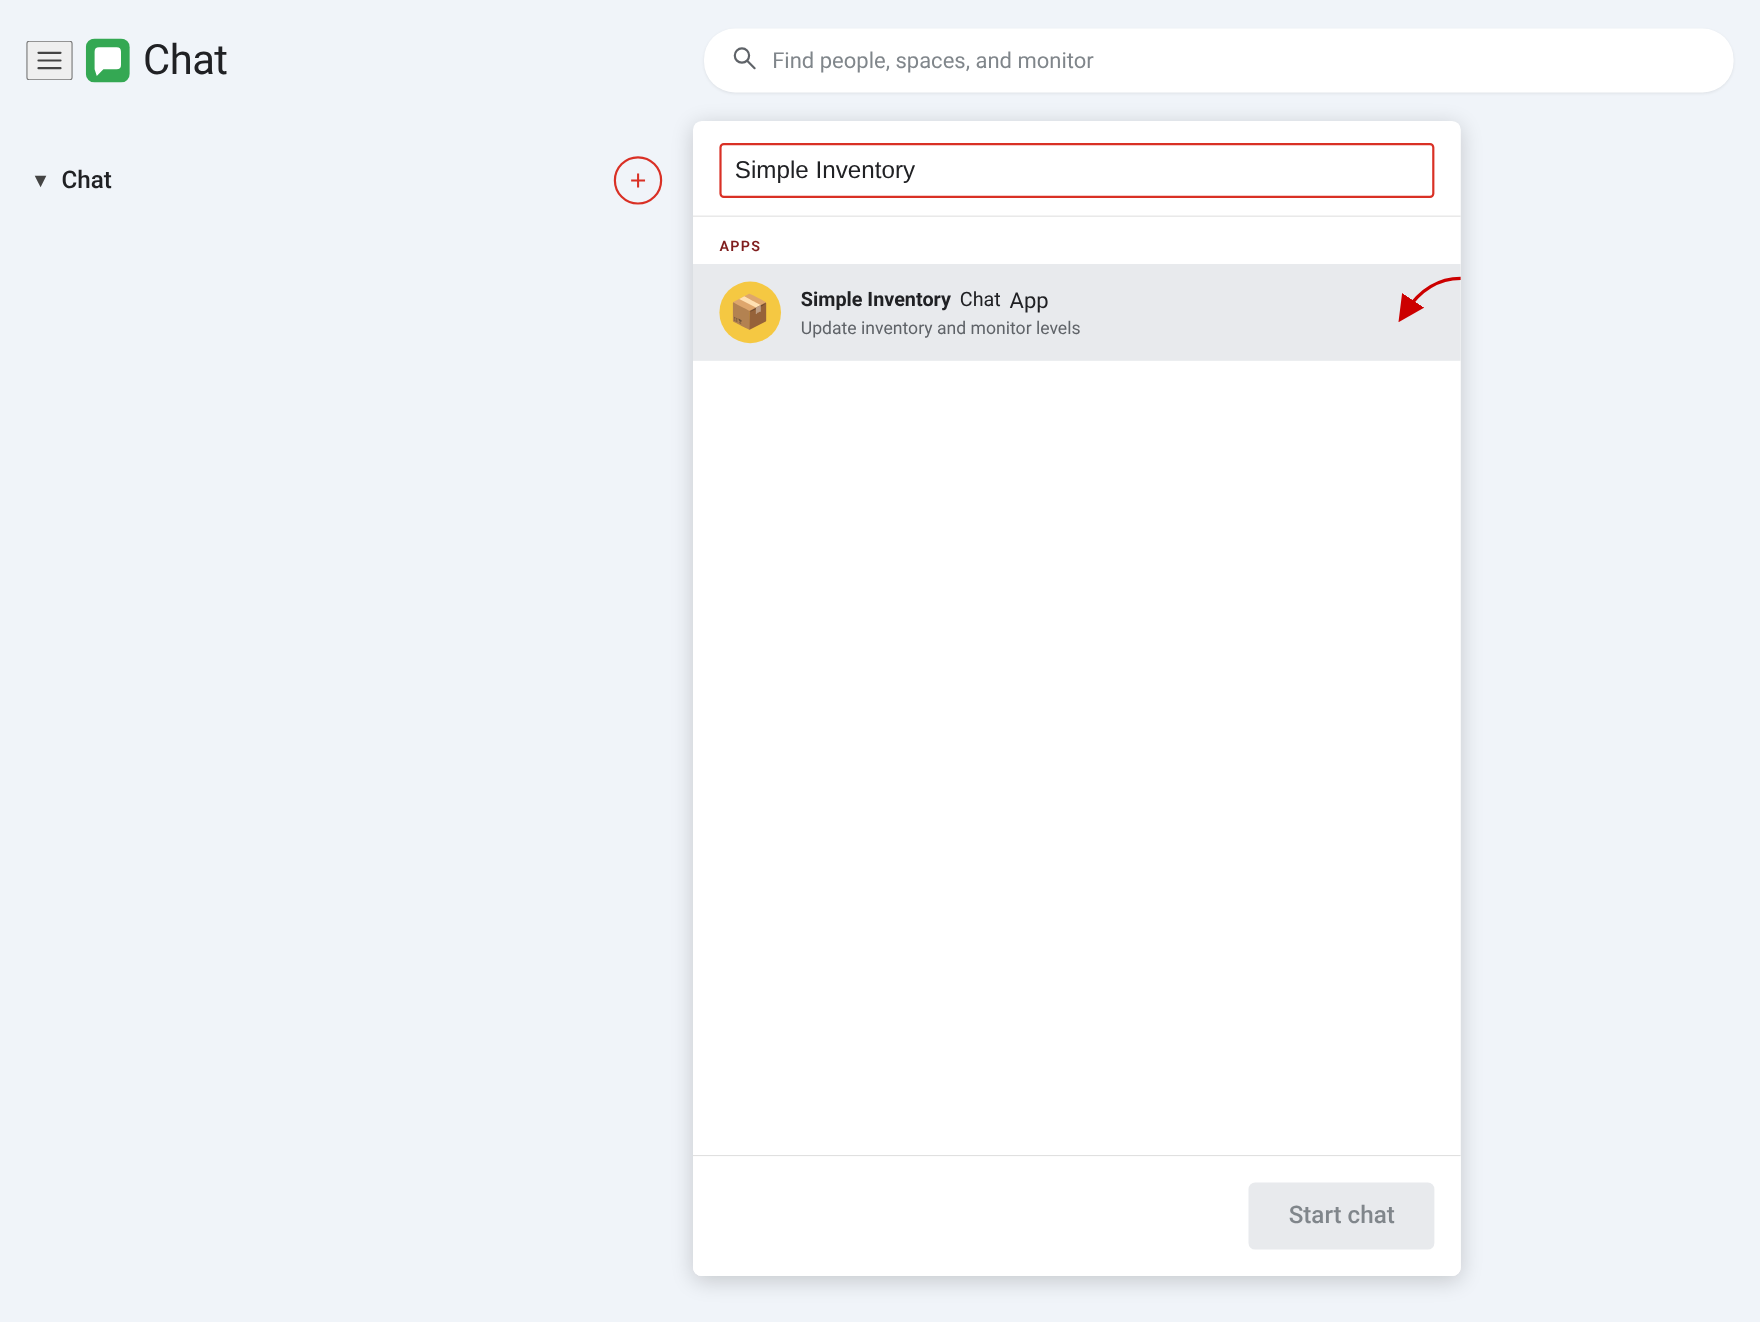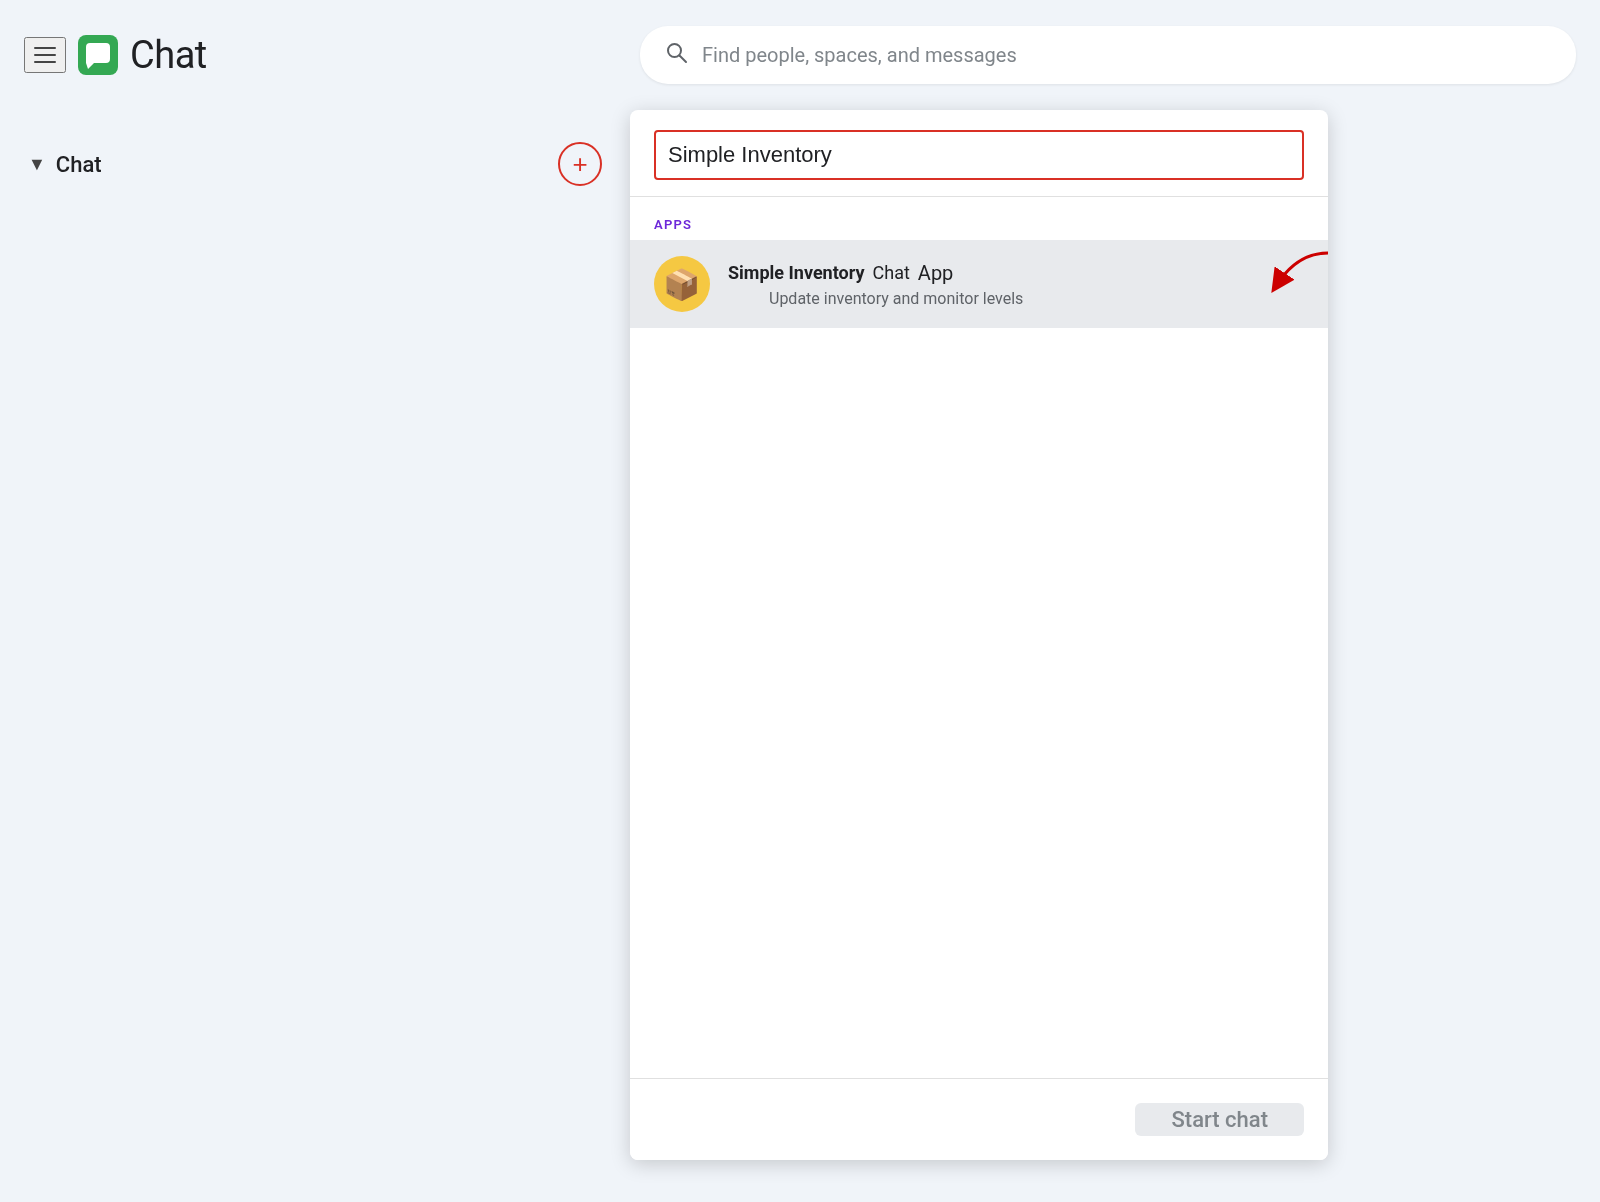--- a/index.html
+++ b/index.html
@@ -139,21 +139,21 @@
       border-radius: 4px;
       font-size: 22px;
       padding: 10px 12px;
       outline: none;
       color: #202124;
     }
     .apps-section-label {
       padding: 20px 36px 8px 24px;
       font-size: 13px;
       font-weight: 600;
-      color: #6d28d9;
+      color: #7f1d1d;
       letter-spacing: 1.2px;
       text-transform: uppercase;
     }
     .app-result-item {
       display: flex;
       align-items: center;
       padding: 16px 24px;
       background: #e8eaed;
       cursor: pointer;
       gap: 18px;
@@ -191,21 +191,20 @@
     }
     .app-badge {
       font-size: 20px;
       color: #202124;
       font-weight: 400;
       background: transparent;
     }
     .app-description {
       font-size: 16px;
       color: #5f6368;
-      margin-left: 41px;
     }
 
     
     .arrow-svg {
       position: absolute;
       right: -10px;
       top: 8px;
     }
 
     .dropdown-footer {
@@ -215,21 +214,21 @@
       display: flex;
       justify-content: flex-end;
       background: #fff;
     }
     .start-chat-btn {
       background: #e8eaed;
       border: none;
       border-radius: 6px;
       font-size: 22px;
       color: #80868b;
-      padding: 4px 36px;
+      padding: 18px 36px;
       cursor: pointer;
       font-family: inherit;
       font-weight: 500;
     }
   </style>
 </head>
 <body>
 
 <div class="header">
   <div class="header-left">
@@ -245,21 +244,21 @@
     </svg>
     <span class="app-title">Chat</span>
   </div>
   <div class="search-bar">
     <span class="search-icon">
       <svg width="24" height="24" viewBox="0 0 24 24" fill="none">
         <circle cx="10.5" cy="10.5" r="6.5" stroke="#5f6368" stroke-width="2"></circle>
         <line x1="15.5" y1="15.5" x2="22" y2="22" stroke="#5f6368" stroke-width="2" stroke-linecap="round"></line>
       </svg>
     </span>
-    <span class="search-placeholder">Find people, spaces, and messages</span>
+    <span class="search-placeholder">Find people, spaces, and monitor</span>
   </div>
 </div>
 
 <div class="main">
 
   <div class="sidebar">
     <div class="sidebar-chat-section">
       <div class="sidebar-chat-label">
         <span style="font-size:18px; color:#444;">▼</span>
         <span>Chat</span>

